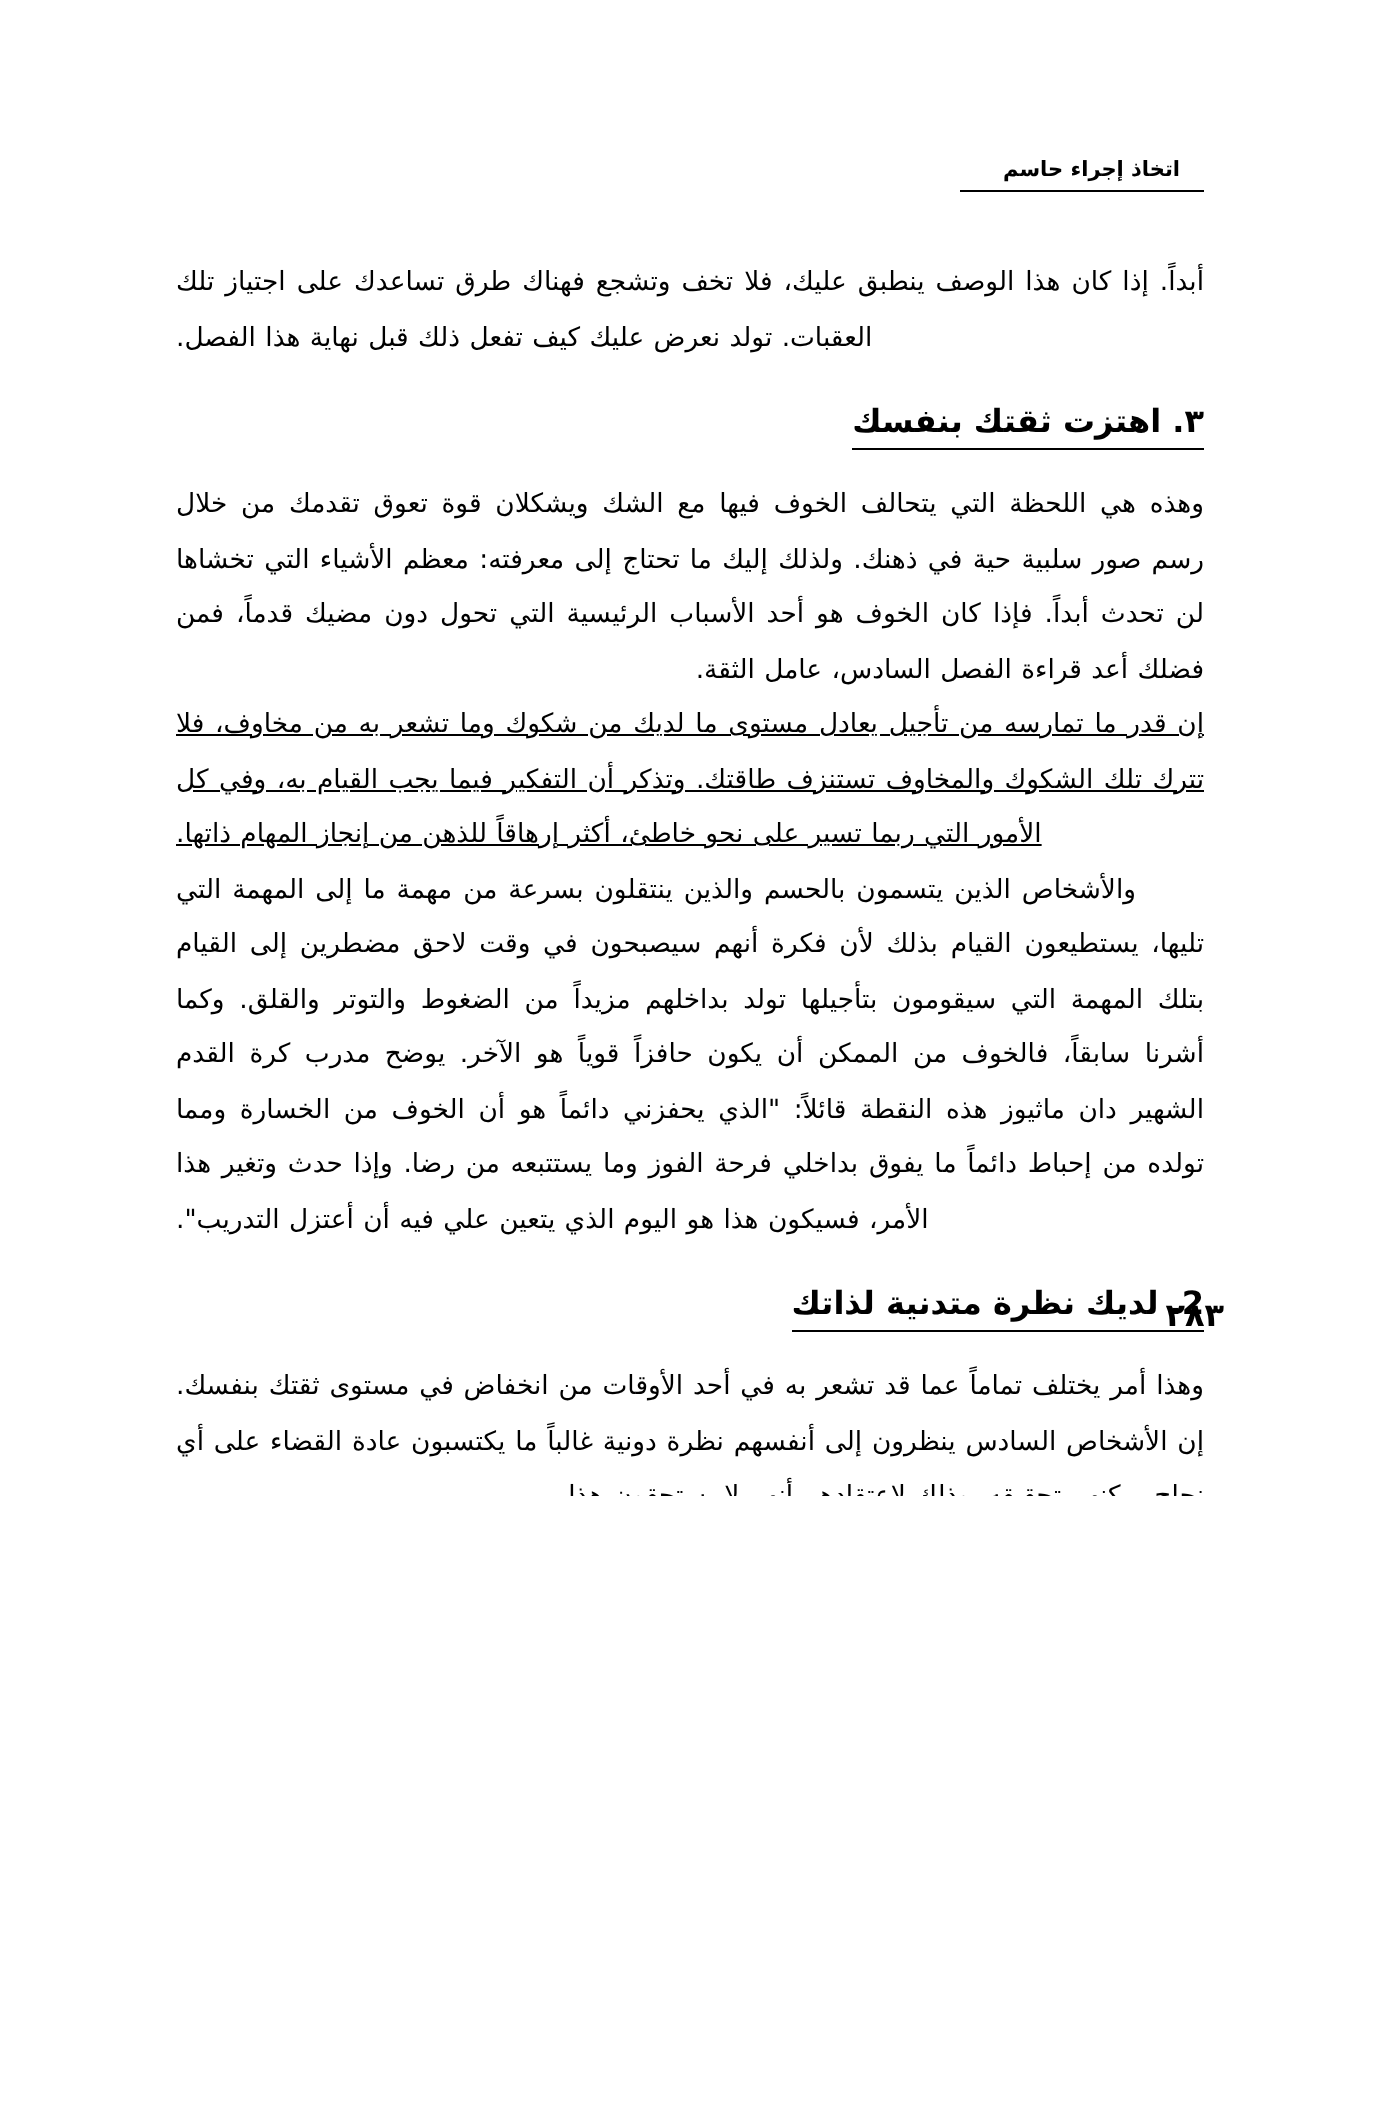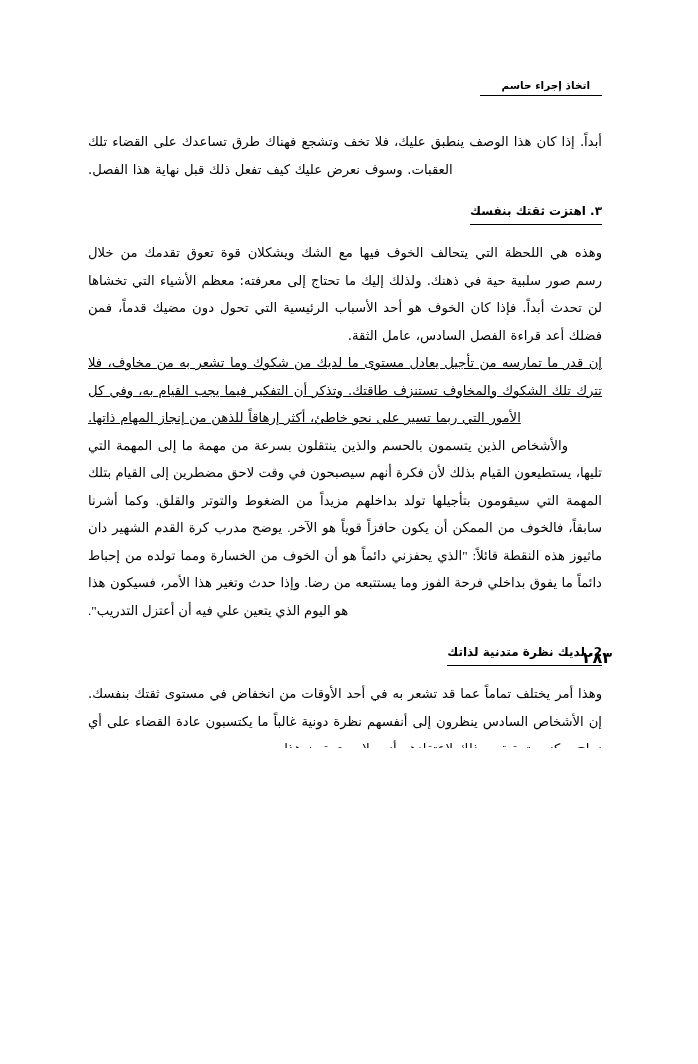--- a/index.html
+++ b/index.html
@@ -66,25 +66,25 @@
   }
 
   p.para.tail-right { text-align-last: right; }
   p.para.tail-left  { text-align-last: left; }
 
   p.para.indent { text-indent: 34px; }
 
   .gap-after-p1 { margin-bottom: 18px; }
   .gap-after-p2 { margin-bottom: 18px; }
   .gap-after-p3 { margin-bottom: 18px; text-decoration: underline; }
-  .gap-after-p4 { margin-bottom: 16px; font-family: Liberation Serif, serif; }
+  .gap-after-p4 { margin-bottom: 16px; }
 
   h2.section-heading {
     margin: 0 0 14px 0;
-    font-size: 12px;
+    font-size: 16px;
     font-weight: bold;
     text-align: right;
     line-height: 24px;
     white-space: nowrap;
   }
 
   h2.section-heading .heading-inner {
     display: inline-block;
     border-bottom: 1.6px solid #000000;
     padding-bottom: 1px;
@@ -108,21 +108,21 @@
 
 <div class="page">
 
   <div class="running-header">
     <div class="running-header-text">اتخاذ إجراء حاسم</div>
     <div class="running-header-rule"></div>
   </div>
 
   <div class="content">
 
-    <p class="para tail-left gap-after-p1">أبداً. إذا كان هذا الوصف ينطبق عليك، فلا تخف وتشجع فهناك طرق تساعدك على القضاء تلك العقبات. وسوف نعرض عليك كيف تفعل ذلك قبل نهاية هذا الفصل.</p>
+    <p class="para tail-left gap-after-p1">أبداً. إذا كان هذا الوصف ينطبق عليك، فلا تخف وتشجع فهناك طرق تساعدك على اجتياز تلك العقبات. تولد نعرض عليك كيف تفعل ذلك قبل نهاية هذا الفصل.</p>
 
     <div class="heading-spacer-top"></div>
 
     <h2 class="section-heading">
       <span class="heading-inner">٣. اهتزت ثقتك بنفسك</span>
     </h2>
 
     <p class="para tail-right gap-after-p2">وهذه هي اللحظة التي يتحالف الخوف فيها مع الشك ويشكلان قوة تعوق تقدمك من خلال رسم صور سلبية حية في ذهنك. ولذلك إليك ما تحتاج إلى معرفته: معظم الأشياء التي تخشاها لن تحدث أبداً. فإذا كان الخوف هو أحد الأسباب الرئيسية التي تحول دون مضيك قدماً، فمن فضلك أعد قراءة الفصل السادس، عامل الثقة.</p>
 
     <p class="para tail-left gap-after-p3">إن قدر ما تمارسه من تأجيل يعادل مستوى ما لديك من شكوك وما تشعر به من مخاوف، فلا تترك تلك الشكوك والمخاوف تستنزف طاقتك. وتذكر أن التفكير فيما يجب القيام به، وفي كل الأمور التي ربما تسير على نحو خاطئ، أكثر إرهاقاً للذهن من إنجاز المهام ذاتها.</p>

